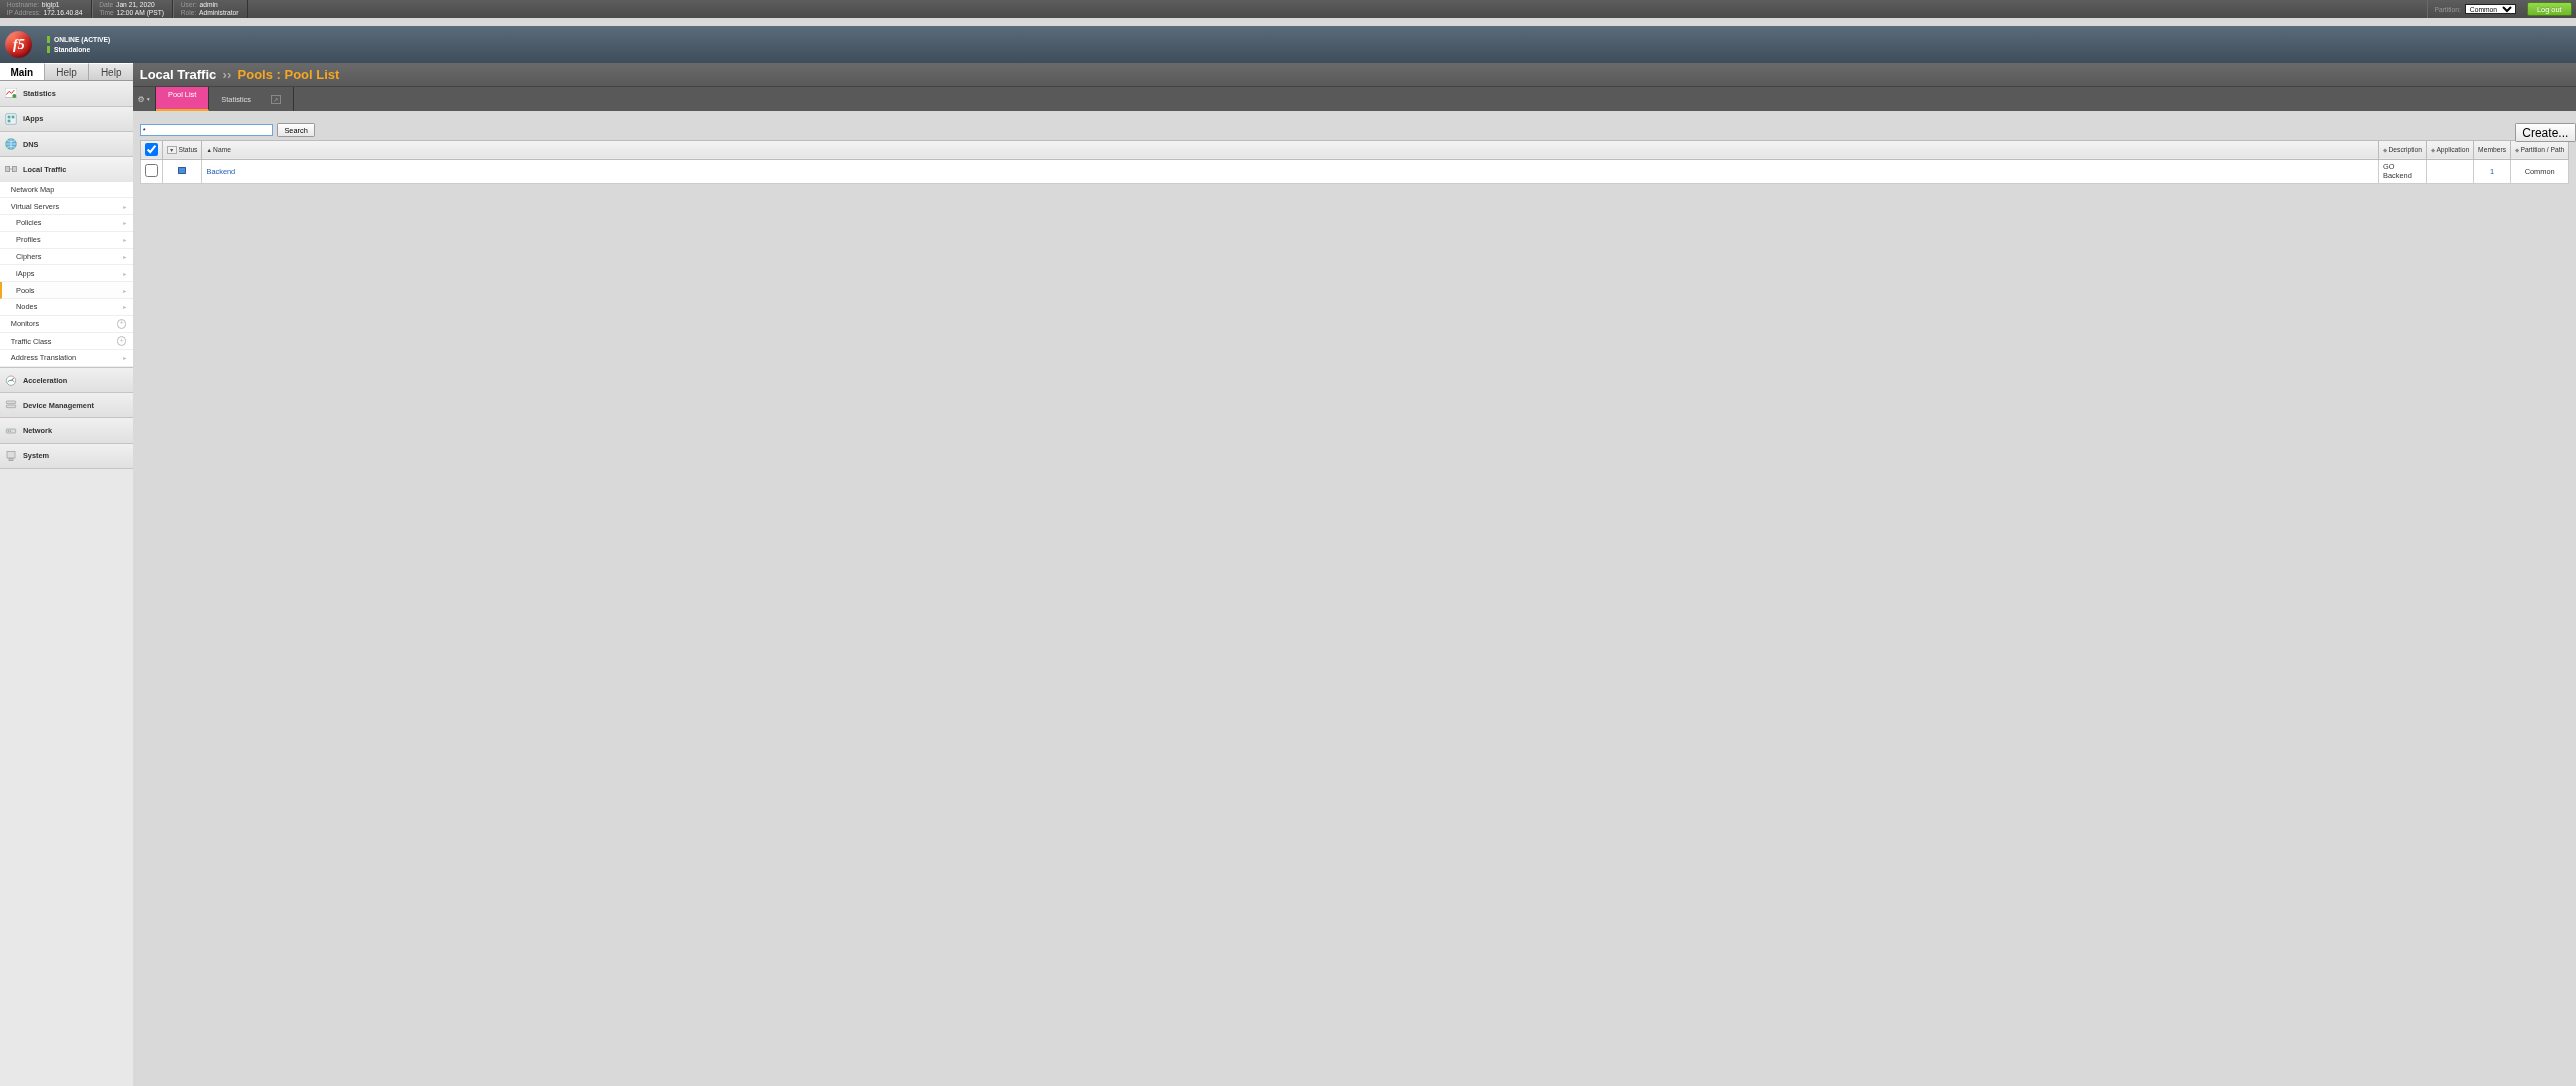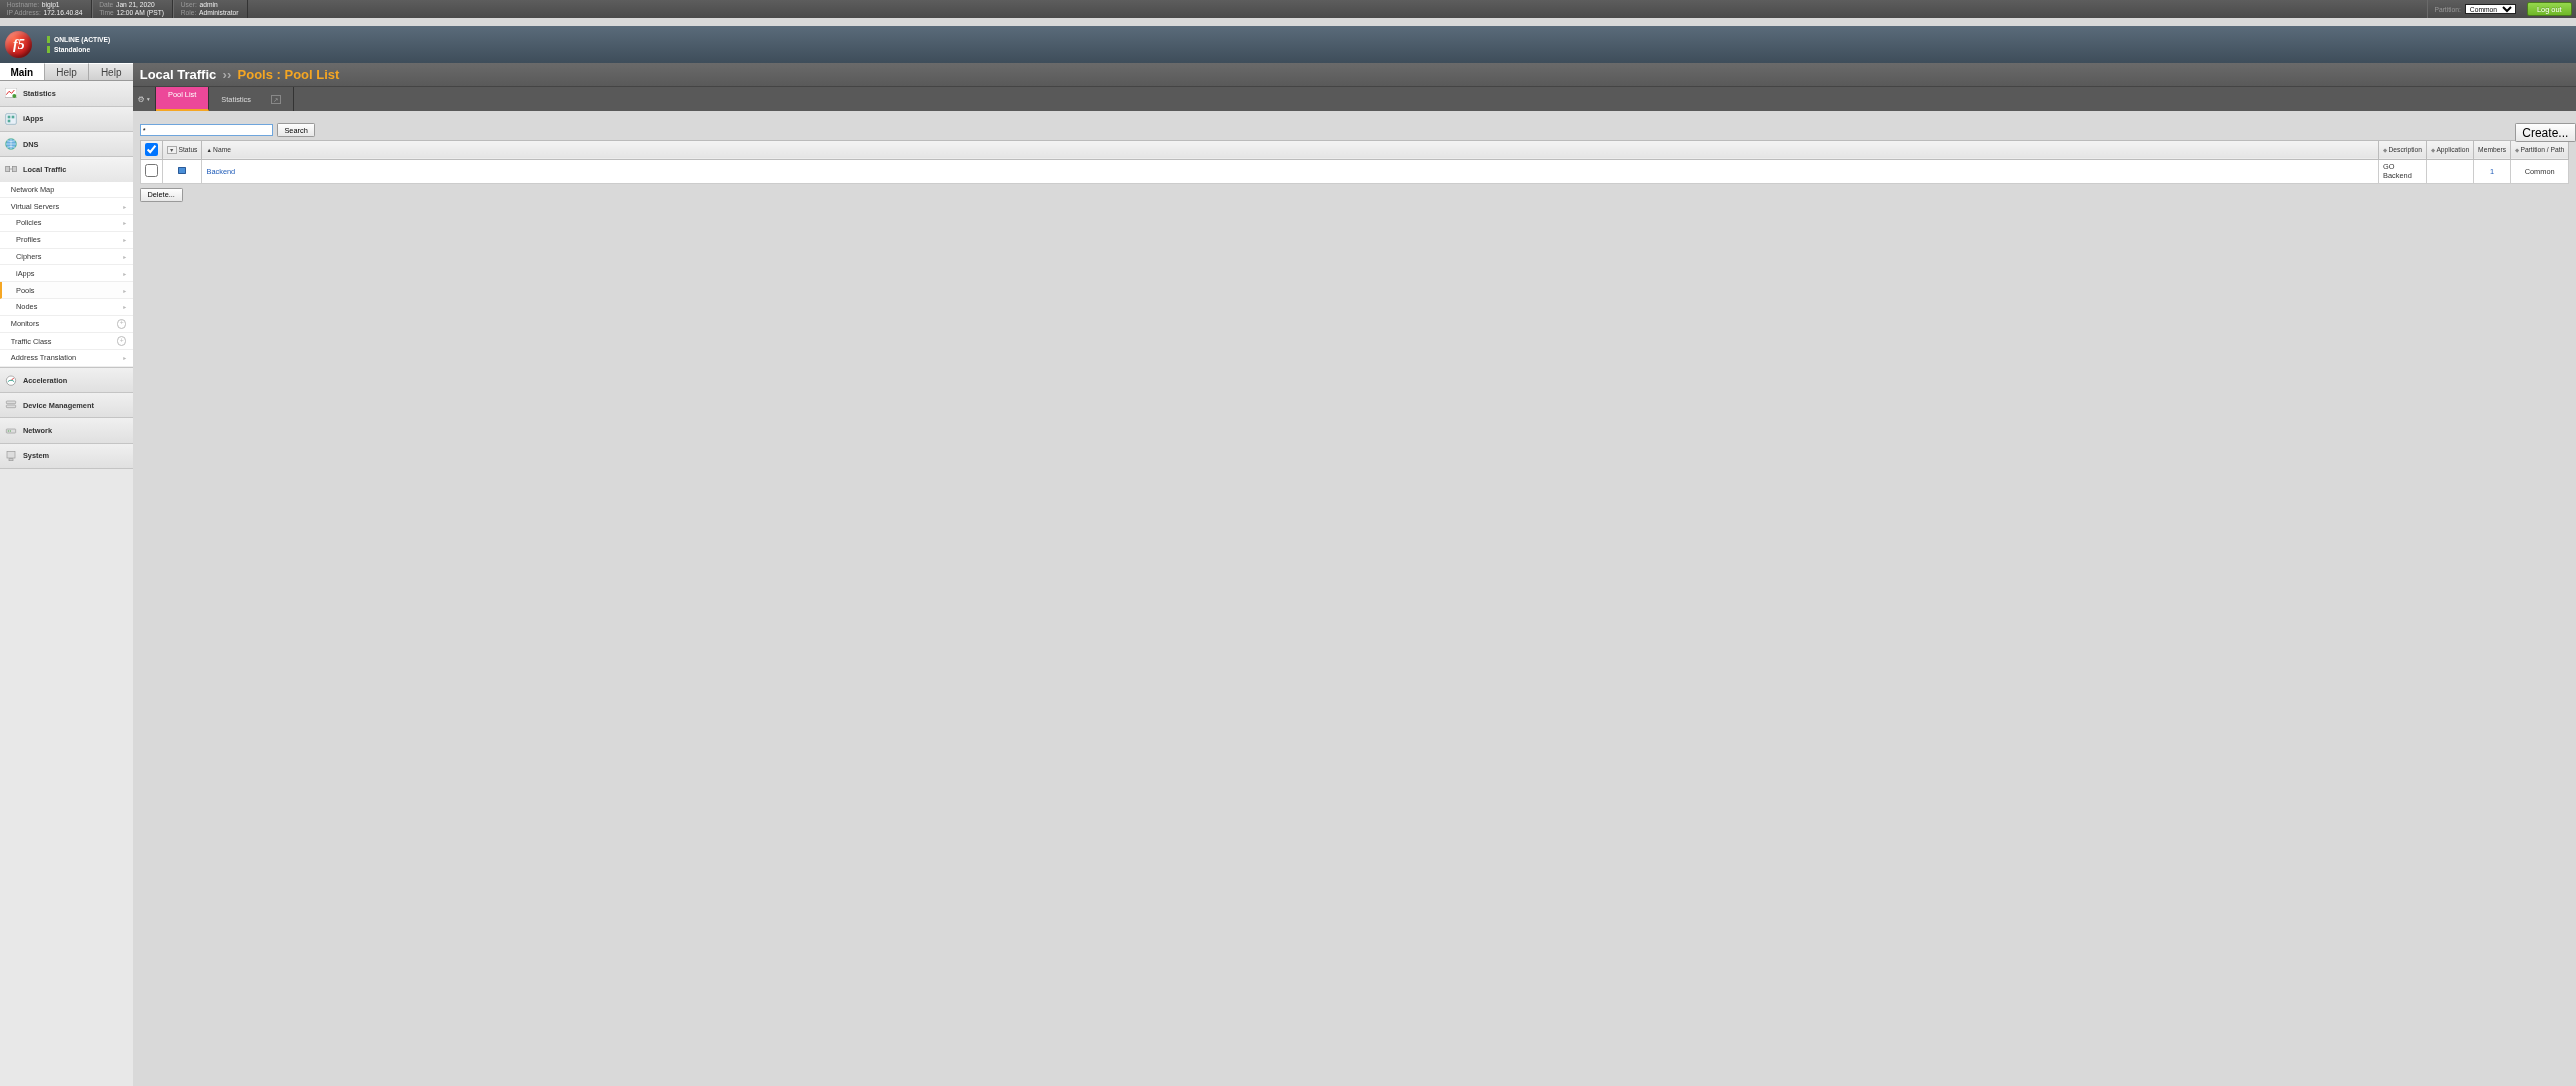--- a/index.html
+++ b/index.html
@@ -353,19 +353,16 @@
             <td class="center"><span class="status-square"></span></td>
             <td><a href="#" class="pool-link">Backend</a></td>
             <td>GO Backend</td>
             <td></td>
             <td class="center"><span class="members-link">1</span></td>
             <td class="center">Common</td>
           </tr>
         </tbody>
       </table>
 
-      <div class="footer-actions">
-        <button class="action-btn">Delete...</button>
-      </div>
     </div>
   </div>
 </div>
 
 
 </body></html>

